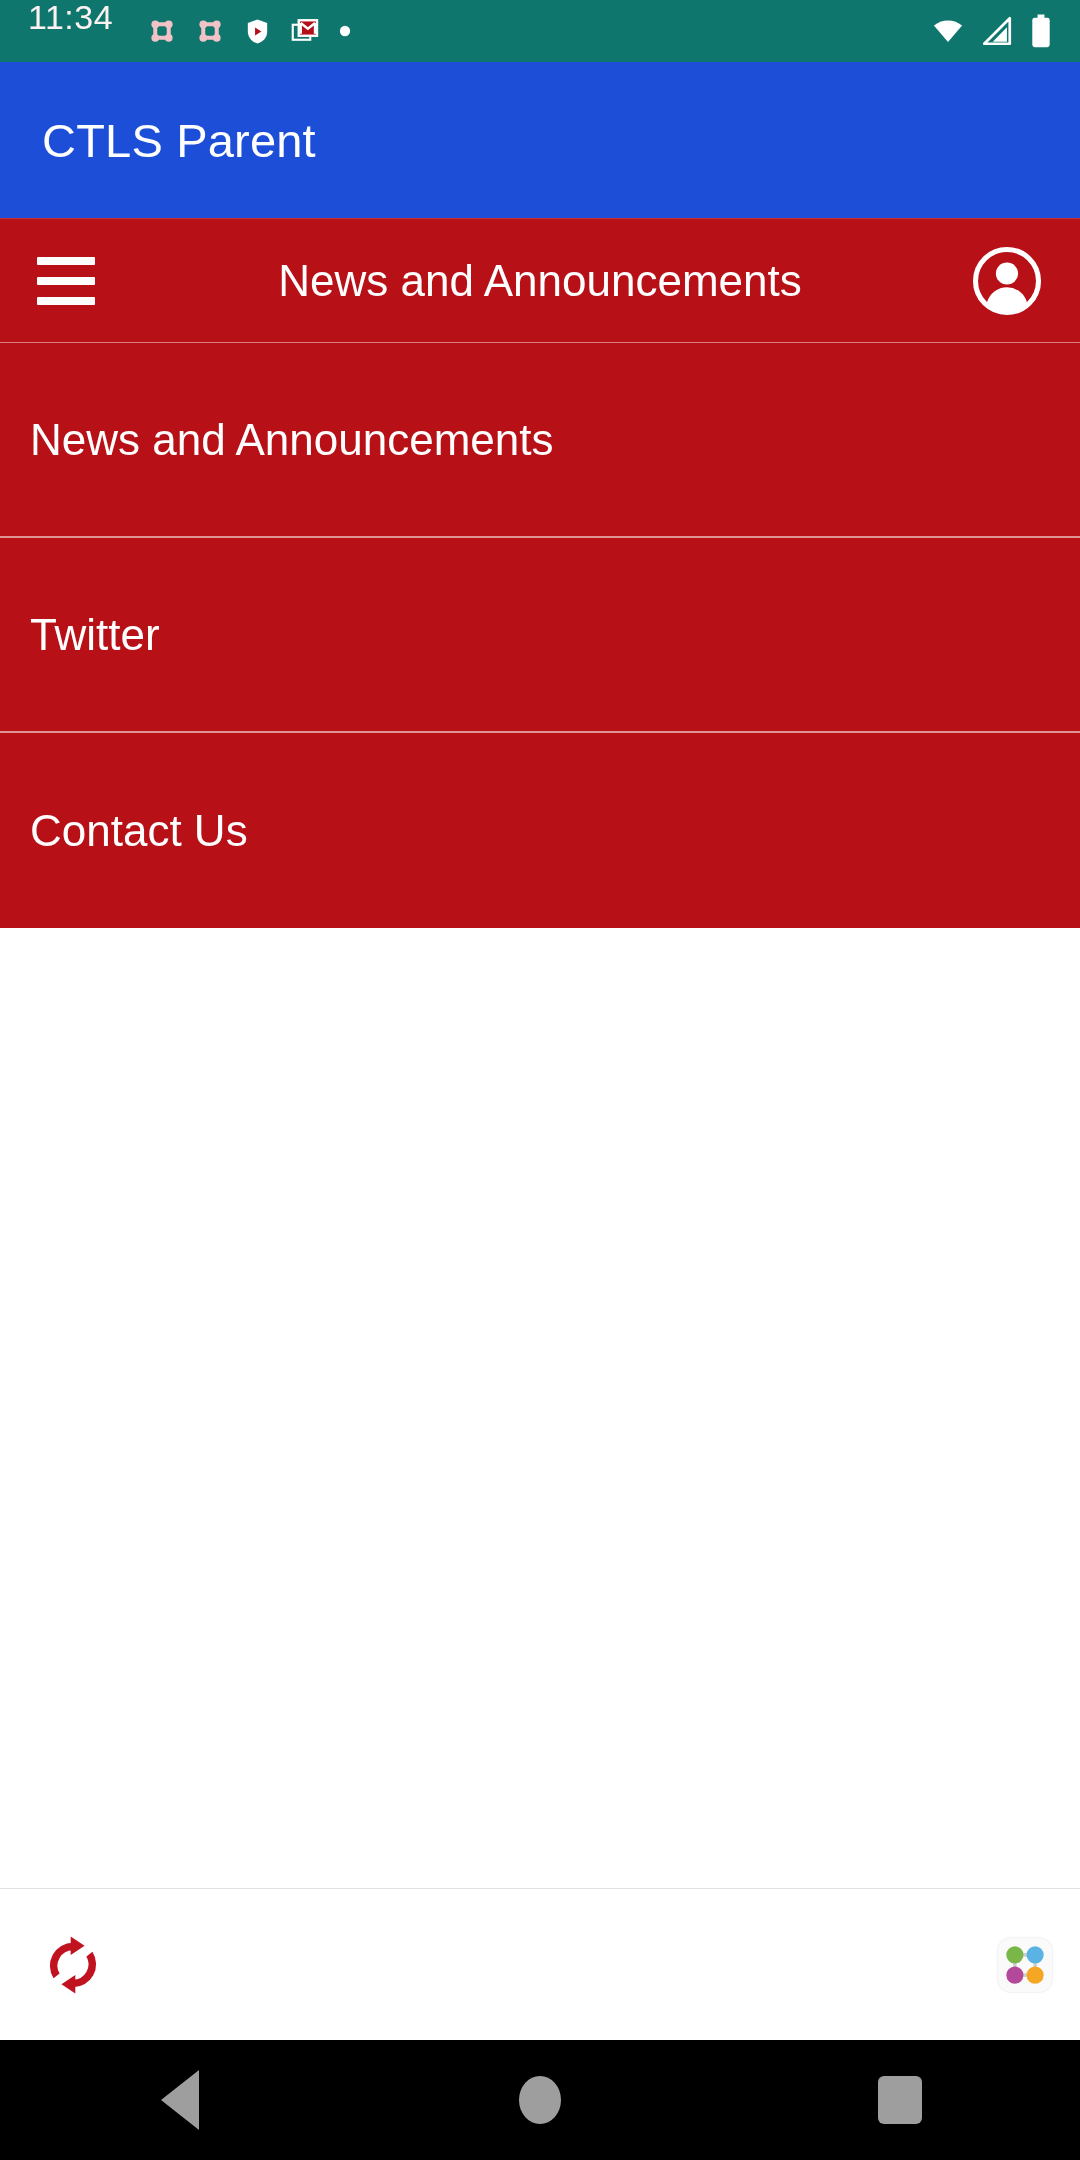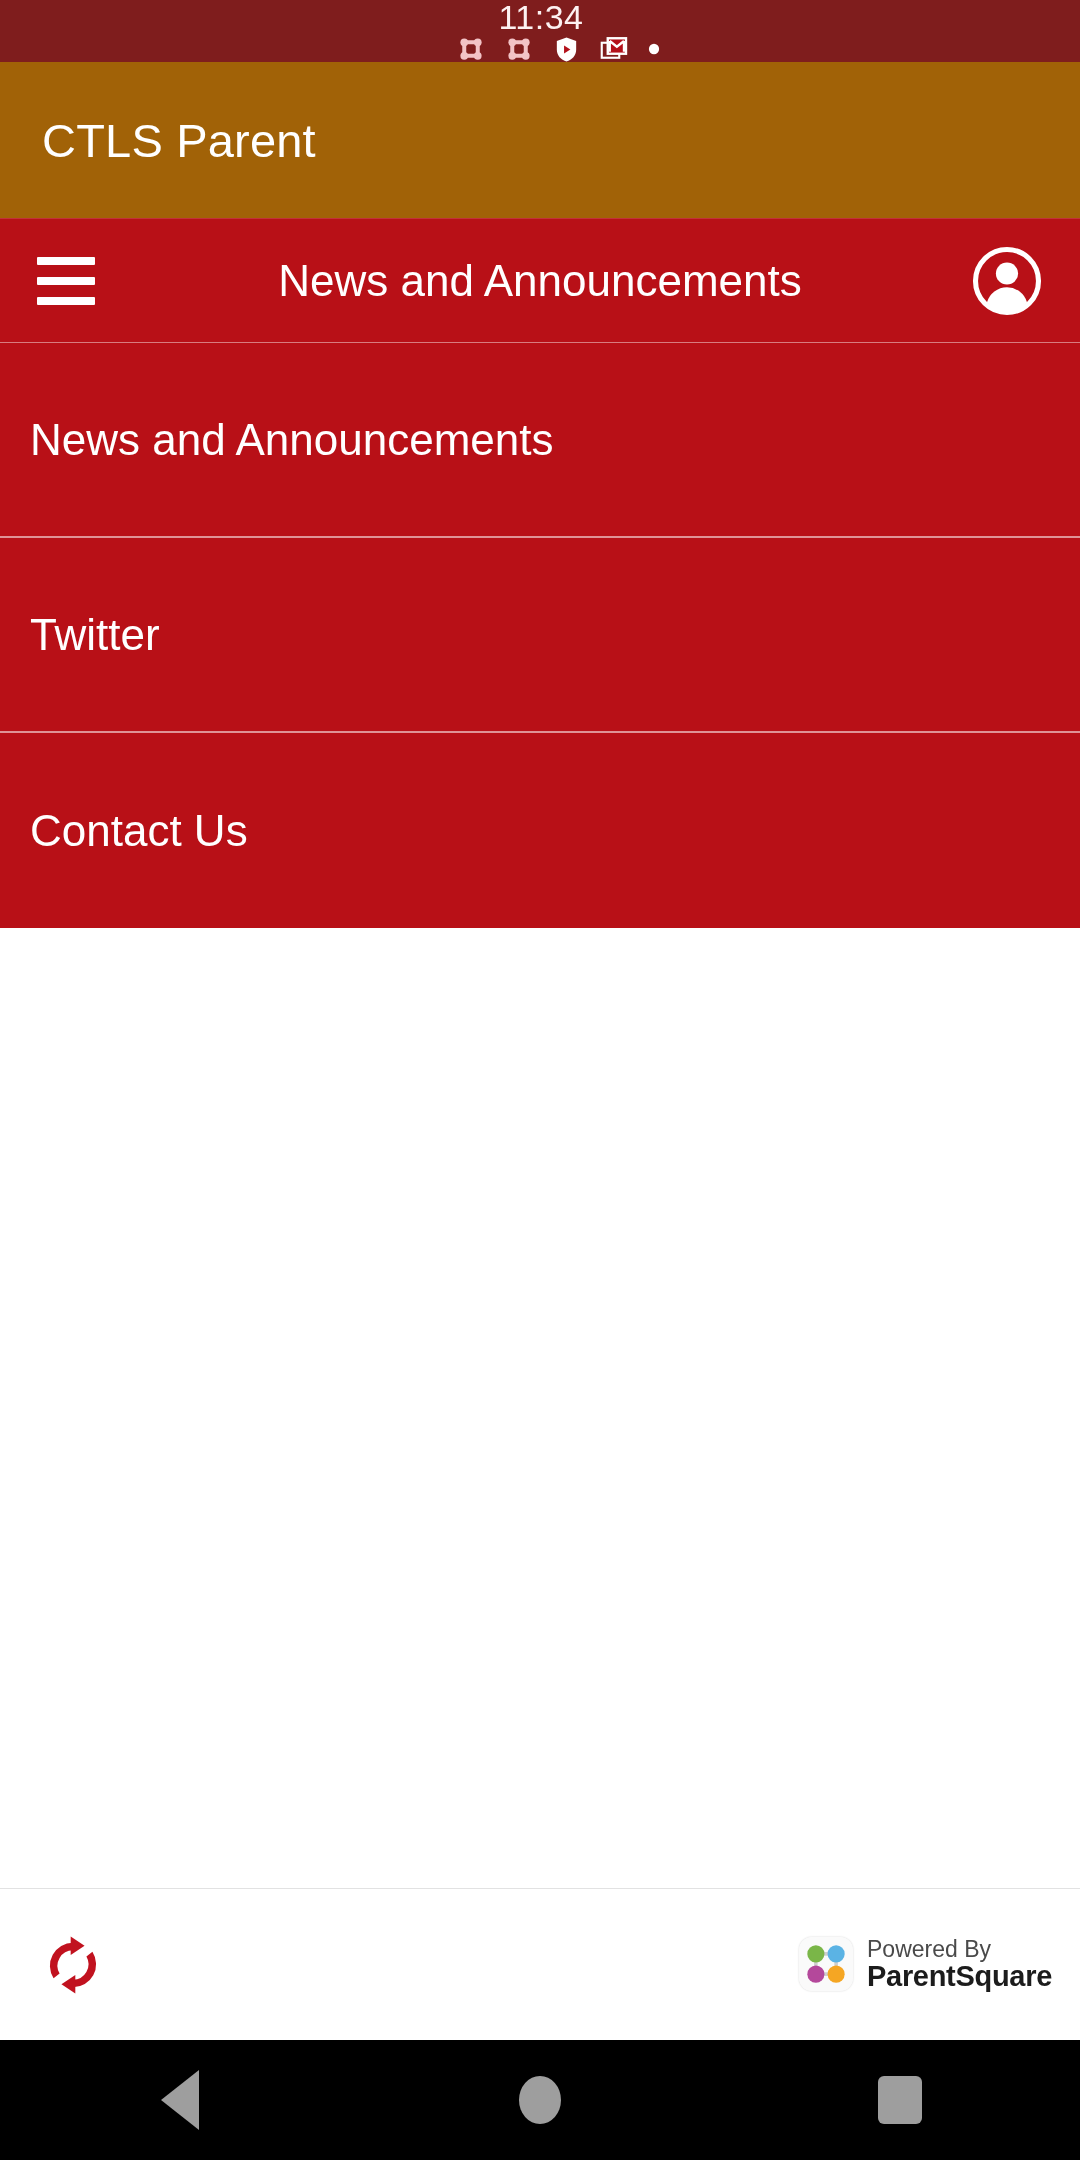--- a/index.html
+++ b/index.html
@@ -7,34 +7,33 @@
     width:1080px; height:2160px;
     background:#ffffff;
     font-family:"Liberation Sans", sans-serif;
     overflow:hidden;
   }
   #screen { position:relative; width:1080px; height:2160px; background:#fff; }
 
   
   .statusbar{
     position:absolute; left:0; top:0; width:1080px; height:62px;
-    background:#7f1d1d; display:flex; align-items:center;
+    background:#0f766e; display:flex; 
     padding:0 26px 0 28px;
-    flex-direction:column;
   }
   .sb-time{ color:#fdf2f2; font-size:34px; letter-spacing:.5px; line-height:1; }
   .sb-left-icons{ display:flex; align-items:center; gap:18px; margin-left:34px; }
   .sb-spacer{ flex:1 1 auto; }
   .sb-right-icons{ display:flex; align-items:center; gap:14px; }
   .ic{ display:block; }
 
   
   .appbar{
     position:absolute; left:0; top:62px; width:1080px; height:156px;
-    background:#a16207; display:flex; align-items:center; padding-left:42px;
+    background:#1d4ed8; display:flex; align-items:center; padding-left:42px;
   }
   .appbar-title{ color:#ffffff; font-size:47px; font-weight:400; letter-spacing:.2px; }
 
   
   .toolbar{
     position:absolute; left:0; top:218px; width:1080px; height:125px;
     background:#b81017; display:flex; align-items:center;
     border-top:1px solid rgba(255,255,255,.14);
     border-bottom:1px solid rgba(255,255,255,.45);
   }
@@ -223,24 +222,20 @@
           <line x1="15" y1="15" x2="33" y2="15"></line>
           <line x1="15" y1="33" x2="33" y2="33"></line>
           <line x1="15" y1="15" x2="15" y2="33"></line>
           <line x1="33" y1="15" x2="33" y2="33"></line>
         </g>
         <circle cx="15" cy="15" r="7.6" fill="#7ab648"></circle>
         <circle cx="33" cy="15" r="7.6" fill="#5bb3e4"></circle>
         <circle cx="15" cy="33" r="7.6" fill="#b4489b"></circle>
         <circle cx="33" cy="33" r="7.6" fill="#f5a623"></circle>
       </svg>
-      <div class="ps-text">
-        <span class="ps-pb">Powered By</span>
-        <span class="ps-name">ParentSquare</span>
-      </div>
     </div>
   </div>
 
   <div class="navbar">
     <div class="nav-btn">
       <div class="nav-back"></div>
     </div>
     <div class="nav-btn">
       <div class="nav-home"></div>
     </div>

